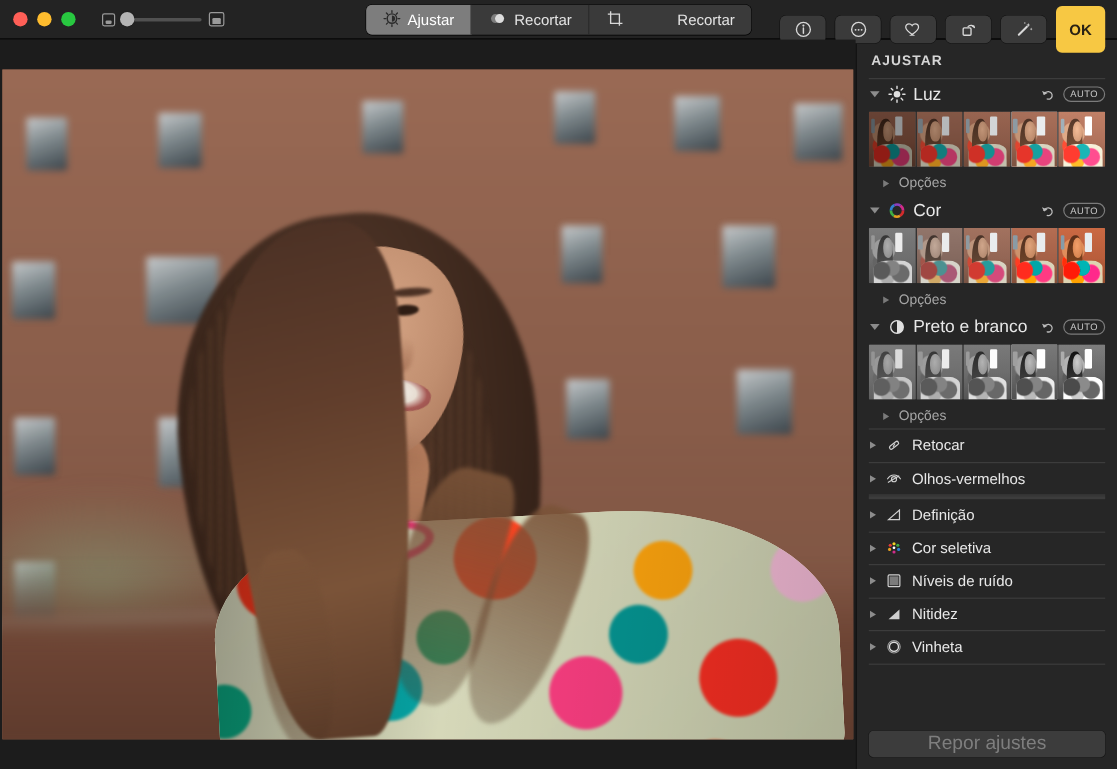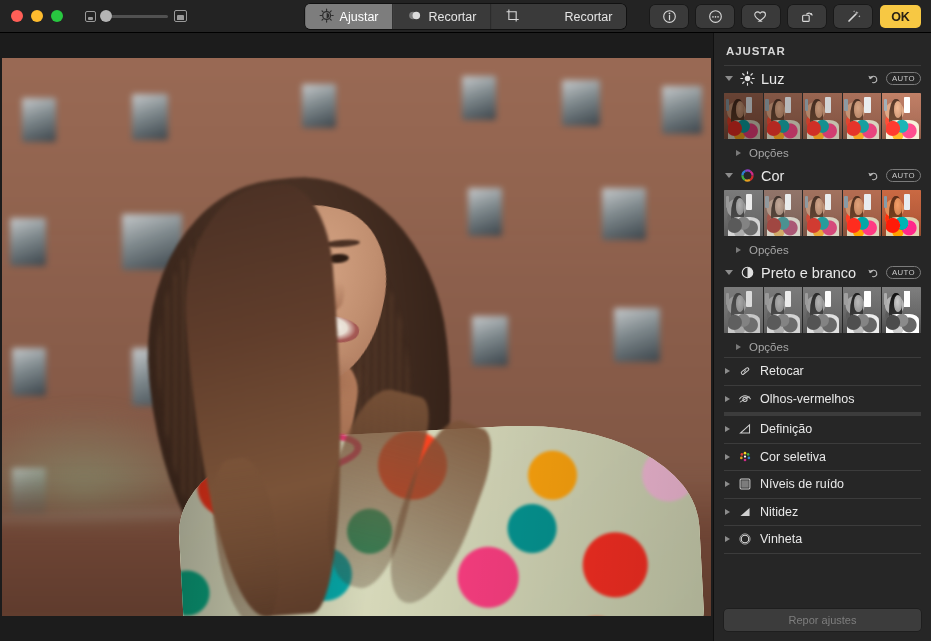--- a/index.html
+++ b/index.html
@@ -90,21 +90,21 @@
     display: flex; align-items: center; gap: 8px;
   }
   .tbtn {
     width: 38px; height: 23px;
     background: #3a3a3a;
     border-radius: 5px;
     display: flex; align-items: center; justify-content: center;
     box-shadow: 0 0 0 0.5px #111;
   }
   .okbtn {
-    width: 41px; height: 23px;
+    width: 41px; height: 39px;
     background: #f7c843;
     border-radius: 5px;
     display: flex; align-items: center; justify-content: center;
     font-size: 12.5px; font-weight: bold; color: #2a2214;
   }
 
   
   .body {
     flex: 1; display: flex; min-height: 0;
     background: #1c1c1c;
@@ -416,21 +416,21 @@
     height: 26.5px;
   }
   .item-row .sec-label { font-size: 12.5px; }
 
   .reset-btn {
     margin: 8px 0 10px 0;
     height: 22px;
     background: #3c3c3c;
     border-radius: 4px;
     display: flex; align-items: center; justify-content: center;
-    font-size: 11px; color: #7e7e7e;
+    font-size: 16px; color: #7e7e7e;
     box-shadow: 0 0 0 .5px #171717;
   }
   .spacer { flex: 1; }
 </style>
 </head>
 <body>
 
 <div class="app">
 
   <div class="toolbar">

